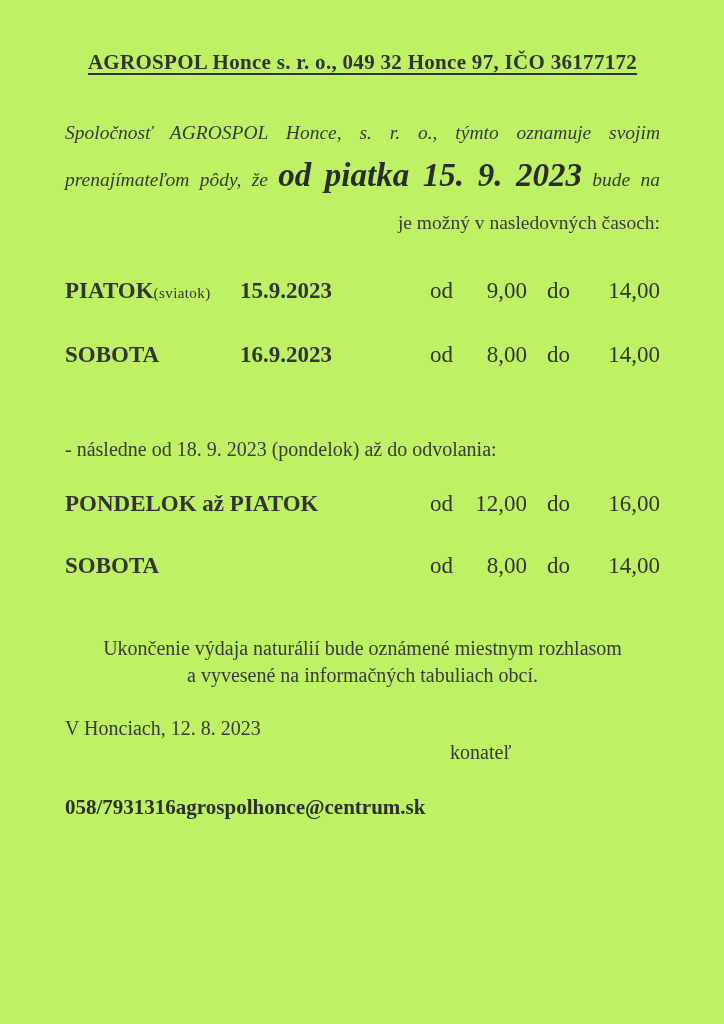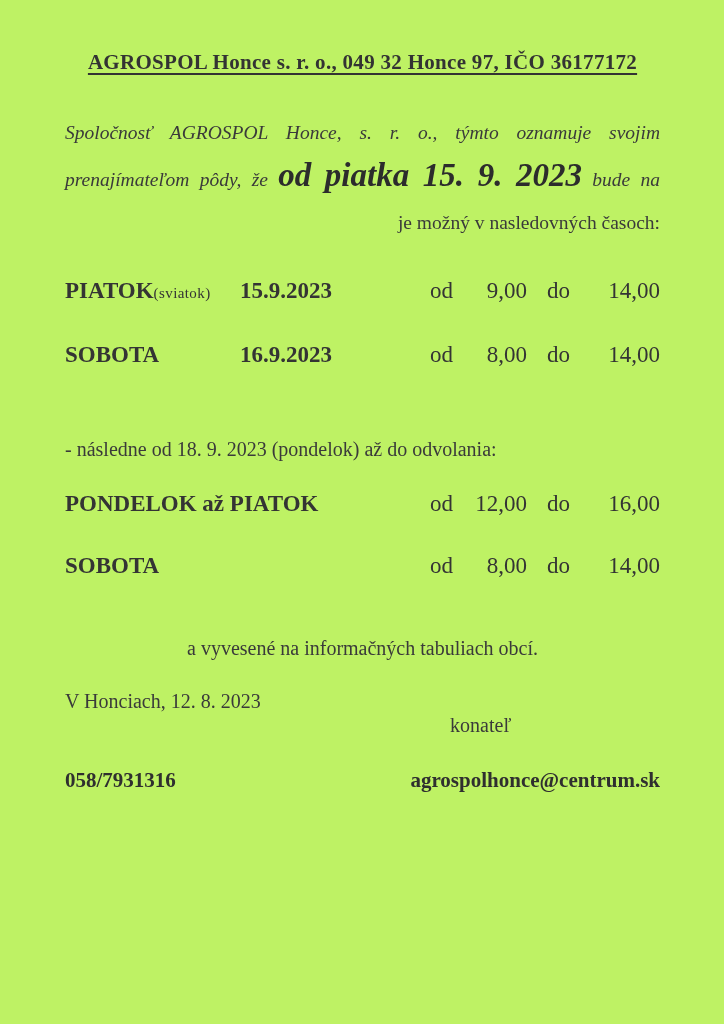--- a/index.html
+++ b/index.html
@@ -89,21 +89,20 @@
     margin-top: 0px;
     padding-left: 385px;
     font-size: 20px;
     line-height: 25px;
     color: #3a3a3a;
   }
 
   .footer {
     margin-top: 30px;
     display: flex;
-    justify-content: space-between;
     align-items: baseline;
     font-size: 21px;
     font-weight: 700;
     color: #2f2f2f;
   }
 </style>
 </head>
 <body>
 
 <div class="page">
@@ -158,20 +157,21 @@
         <span class="times">
           <span class="t-od">od</span>
           <span class="t-from">8,00</span>
           <span class="t-do">do</span>
           <span class="t-to">14,00</span>
         </span>
       </div>
     </div>
 
     <div class="closing">
+      <div>Ukončenie výdaja naturálií bude oznámené miestnym rozhlasom</div>
       <div>a vyvesené na informačných tabuliach obcí.</div>
     </div>
 
     <div class="dateline">V Honciach, 12. 8. 2023</div>
 
     <div class="signature">
       <div>konateľ</div>
     </div>
 
     <div class="footer">

